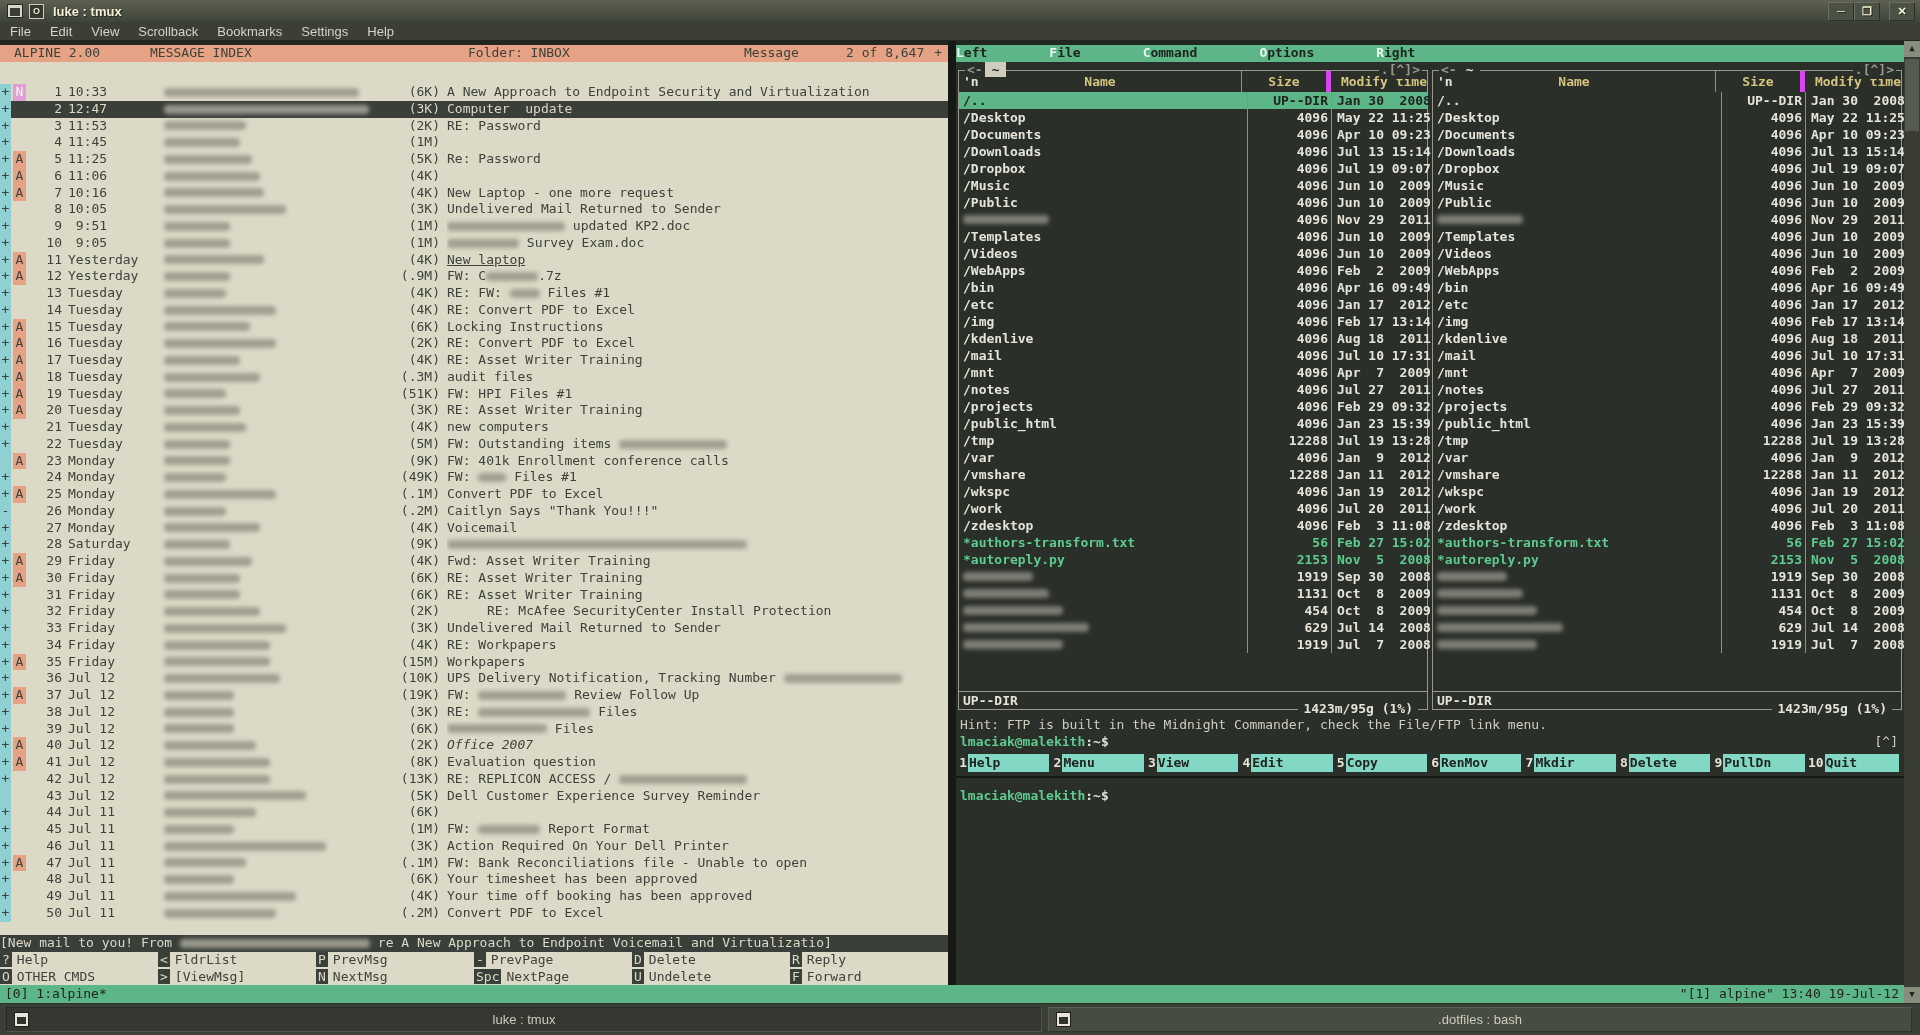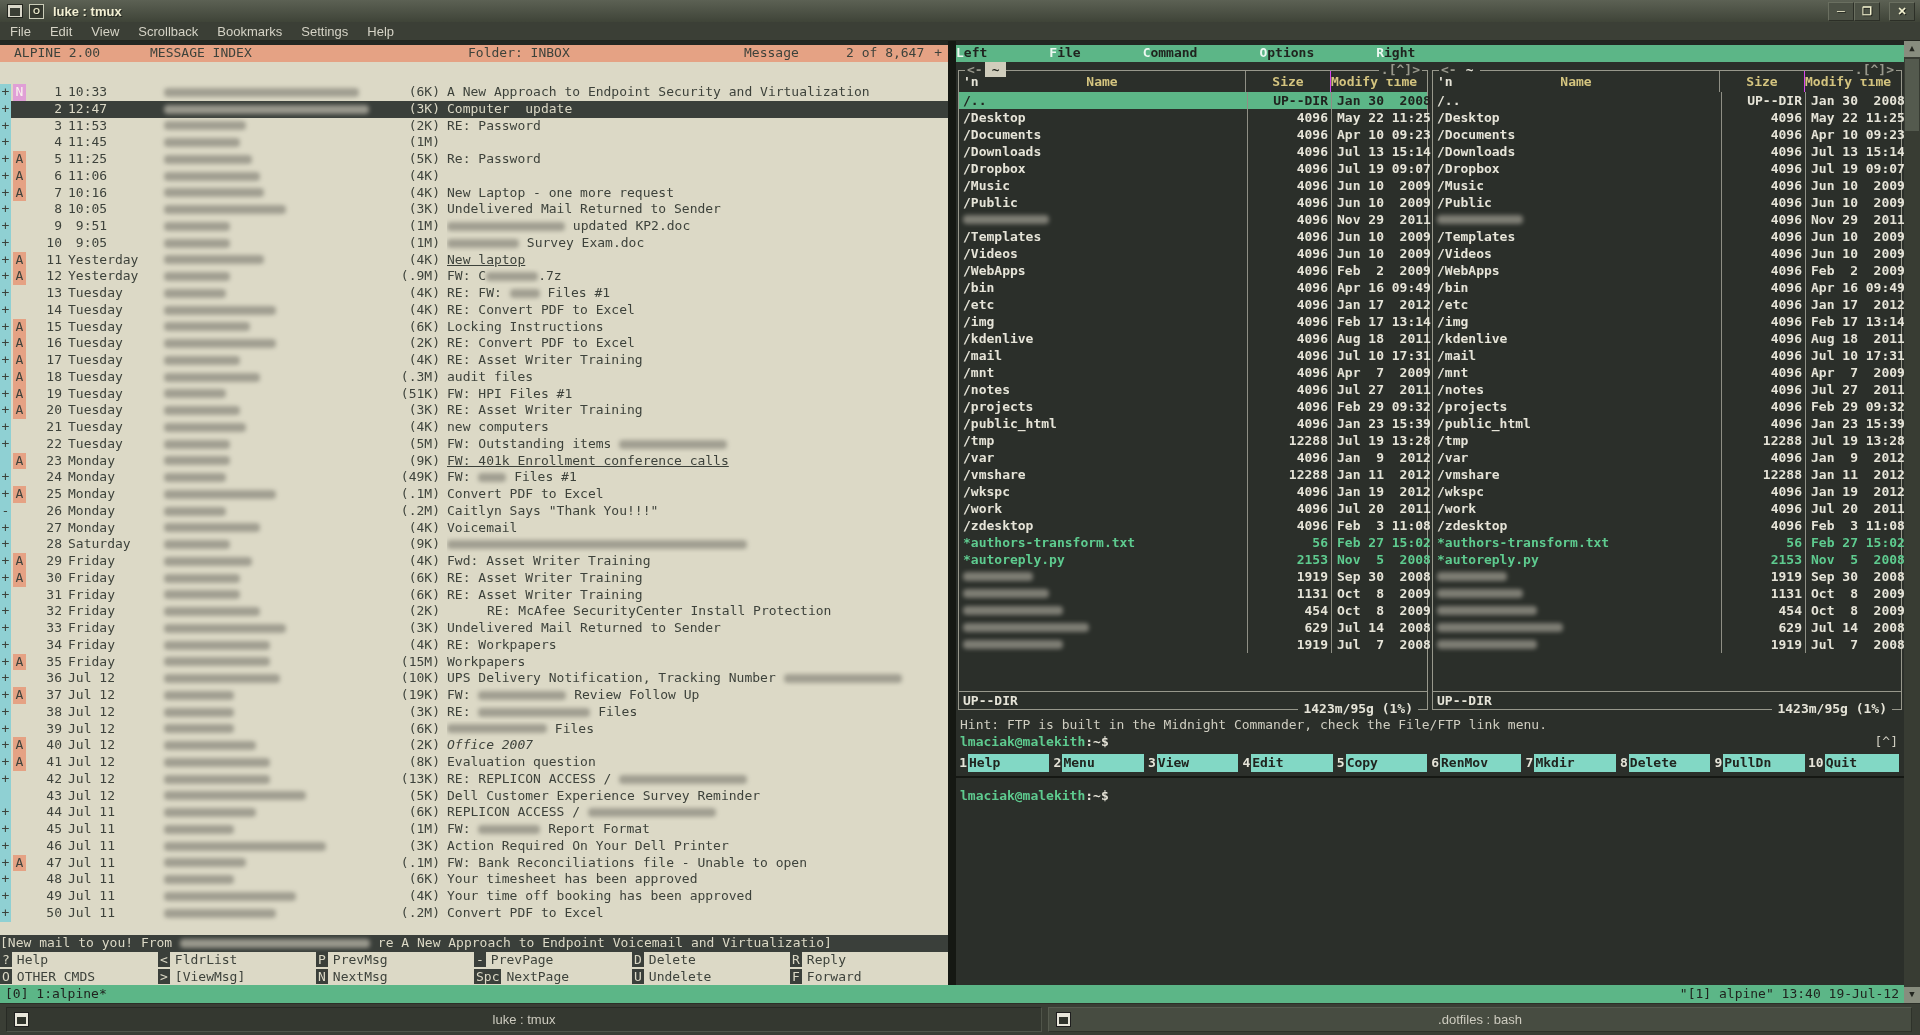--- a/index.html
+++ b/index.html
@@ -54,21 +54,21 @@
   .ptab .arr{color:#98988c;background:#2b2f2a;padding:0 2px}
   .ptab .dir{padding:0 7px}
   .ptab .dir.on{background:#d0cdbc;color:#23261f}
   .ptab .dir.off{background:#2b2f2a;color:#e6e4d8}
   .pcorner{position:absolute;top:-9px;right:5px;color:#98988c;background:#2b2f2a;padding:0 2px}
   .pfree{position:absolute;bottom:-9px;right:9px;background:#2b2f2a;padding:0 5px;color:#e6e4d8;white-space:pre}
   .phead{display:flex;height:21px;line-height:21px;color:#d4c47f;flex:none}
   .ph-name{flex:1;position:relative;text-align:center}
   .ph-name .sort{position:absolute;left:4px;color:#e6e4d8}
   .ph-size{width:84px;text-align:center;border-left:1px solid #8f8f85;flex:none}
-  .ph-date{width:96px;text-align:left;border-left:1px solid #d946ef;flex:none}
+  .ph-date{width:96px;text-align:right;border-left:5px solid #d946ef;flex:none}
   .prow{display:flex;height:17px;line-height:17px;white-space:pre;flex:none}
   .prow .name{flex:1;padding-left:4px;overflow:hidden;display:flex;align-items:center}
   .prow .size{width:84px;text-align:right;padding-right:3px;border-left:1px solid #8f8f85;flex:none;box-sizing:border-box}
   .prow .date{width:96px;padding-left:5px;border-left:1px solid #8f8f85;flex:none;box-sizing:border-box}
   .prow.psel{background:#5cb687;color:#20241f}
   .prow .exec{color:#5ecb8f}
   .pspacer{flex:1}
   .psep{height:1px;background:#98988c;flex:none}
   .pmini{height:17px;line-height:17px;padding-left:4px;flex:none}
   .hint{position:absolute;left:4px;top:672px;color:#cfcdc0;white-space:pre;font-weight:400}
@@ -148,42 +148,42 @@
           <div class="amsg"><div class="c-plus">+</div><div class="c-flag"></div><div class="c-num">13</div><div class="c-date">Tuesday</div><div class="c-sender"><span class="blr blight" style="width: 62px;"></span></div><div class="c-size">(4K)</div><div class="c-subj"><span style="white-space: pre;">RE: FW: </span><span class="blr blight" style="width: 30px;"></span><span style="white-space: pre;"> Files #1</span></div></div>
           <div class="amsg"><div class="c-plus">+</div><div class="c-flag"></div><div class="c-num">14</div><div class="c-date">Tuesday</div><div class="c-sender"><span class="blr blight" style="width: 112px;"></span></div><div class="c-size">(4K)</div><div class="c-subj"><span style="white-space: pre;">RE: Convert PDF to Excel</span></div></div>
           <div class="amsg"><div class="c-plus">+</div><div class="c-flag fA">A</div><div class="c-num">15</div><div class="c-date">Tuesday</div><div class="c-sender"><span class="blr blight" style="width: 86px;"></span></div><div class="c-size">(6K)</div><div class="c-subj"><span style="white-space: pre;">Locking Instructions</span></div></div>
           <div class="amsg"><div class="c-plus">+</div><div class="c-flag fA">A</div><div class="c-num">16</div><div class="c-date">Tuesday</div><div class="c-sender"><span class="blr blight" style="width: 112px;"></span></div><div class="c-size">(2K)</div><div class="c-subj"><span style="white-space: pre;">RE: Convert PDF to Excel</span></div></div>
           <div class="amsg"><div class="c-plus">+</div><div class="c-flag fA">A</div><div class="c-num">17</div><div class="c-date">Tuesday</div><div class="c-sender"><span class="blr blight" style="width: 76px;"></span></div><div class="c-size">(4K)</div><div class="c-subj"><span style="white-space: pre;">RE: Asset Writer Training</span></div></div>
           <div class="amsg"><div class="c-plus">+</div><div class="c-flag fA">A</div><div class="c-num">18</div><div class="c-date">Tuesday</div><div class="c-sender"><span class="blr blight" style="width: 96px;"></span></div><div class="c-size">(.3M)</div><div class="c-subj"><span style="white-space: pre;">audit files</span></div></div>
           <div class="amsg"><div class="c-plus">+</div><div class="c-flag fA">A</div><div class="c-num">19</div><div class="c-date">Tuesday</div><div class="c-sender"><span class="blr blight" style="width: 62px;"></span></div><div class="c-size">(51K)</div><div class="c-subj"><span style="white-space: pre;">FW: HPI Files #1</span></div></div>
           <div class="amsg"><div class="c-plus">+</div><div class="c-flag fA">A</div><div class="c-num">20</div><div class="c-date">Tuesday</div><div class="c-sender"><span class="blr blight" style="width: 76px;"></span></div><div class="c-size">(3K)</div><div class="c-subj"><span style="white-space: pre;">RE: Asset Writer Training</span></div></div>
           <div class="amsg"><div class="c-plus">+</div><div class="c-flag"></div><div class="c-num">21</div><div class="c-date">Tuesday</div><div class="c-sender"><span class="blr blight" style="width: 82px;"></span></div><div class="c-size">(4K)</div><div class="c-subj"><span style="white-space: pre;">new computers</span></div></div>
           <div class="amsg"><div class="c-plus">+</div><div class="c-flag"></div><div class="c-num">22</div><div class="c-date">Tuesday</div><div class="c-sender"><span class="blr blight" style="width: 66px;"></span></div><div class="c-size">(5M)</div><div class="c-subj"><span style="white-space: pre;">FW: Outstanding items </span><span class="blr blight" style="width: 108px;"></span></div></div>
-          <div class="amsg"><div class="c-plus"></div><div class="c-flag fA">A</div><div class="c-num">23</div><div class="c-date">Monday</div><div class="c-sender"><span class="blr blight" style="width: 66px;"></span></div><div class="c-size">(9K)</div><div class="c-subj"><span style="white-space: pre; text-decoration: underline;">FW: 401k Enrollment conference calls</span></div></div>
+          <div class="amsg"><div class="c-plus"></div><div class="c-flag fA">A</div><div class="c-num">23</div><div class="c-date">Monday</div><div class="c-sender"><span class="blr blight" style="width: 66px;"></span></div><div class="c-size">(9K)</div><div class="c-subj"><span style="white-space: pre;">FW: 401k Enrollment conference calls</span></div></div>
           <div class="amsg"><div class="c-plus">+</div><div class="c-flag"></div><div class="c-num">24</div><div class="c-date">Monday</div><div class="c-sender"><span class="blr blight" style="width: 62px;"></span></div><div class="c-size">(49K)</div><div class="c-subj"><span style="white-space: pre;">FW: </span><span class="blr blight" style="width: 28px;"></span><span style="white-space: pre;"> Files #1</span></div></div>
           <div class="amsg"><div class="c-plus">+</div><div class="c-flag fA">A</div><div class="c-num">25</div><div class="c-date">Monday</div><div class="c-sender"><span class="blr blight" style="width: 112px;"></span></div><div class="c-size">(.1M)</div><div class="c-subj"><span style="white-space: pre;">Convert PDF to Excel</span></div></div>
           <div class="amsg"><div class="c-plus">-</div><div class="c-flag"></div><div class="c-num">26</div><div class="c-date">Monday</div><div class="c-sender"><span class="blr blight" style="width: 62px;"></span></div><div class="c-size">(.2M)</div><div class="c-subj"><span style="white-space: pre;">Caitlyn Says "Thank You!!!"</span></div></div>
           <div class="amsg"><div class="c-plus">+</div><div class="c-flag"></div><div class="c-num">27</div><div class="c-date">Monday</div><div class="c-sender"><span class="blr blight" style="width: 96px;"></span></div><div class="c-size">(4K)</div><div class="c-subj"><span style="white-space: pre;">Voicemail</span></div></div>
           <div class="amsg"><div class="c-plus">+</div><div class="c-flag"></div><div class="c-num">28</div><div class="c-date">Saturday</div><div class="c-sender"><span class="blr blight" style="width: 66px;"></span></div><div class="c-size">(9K)</div><div class="c-subj"><span class="blr blight" style="width: 300px;"></span></div></div>
           <div class="amsg"><div class="c-plus">+</div><div class="c-flag fA">A</div><div class="c-num">29</div><div class="c-date">Friday</div><div class="c-sender"><span class="blr blight" style="width: 88px;"></span></div><div class="c-size">(4K)</div><div class="c-subj"><span style="white-space: pre; text-align: center;">Fwd: Asset Writer Training</span></div></div>
           <div class="amsg"><div class="c-plus">+</div><div class="c-flag fA">A</div><div class="c-num">30</div><div class="c-date">Friday</div><div class="c-sender"><span class="blr blight" style="width: 76px;"></span></div><div class="c-size">(6K)</div><div class="c-subj"><span style="white-space: pre;">RE: Asset Writer Training</span></div></div>
           <div class="amsg"><div class="c-plus">+</div><div class="c-flag"></div><div class="c-num">31</div><div class="c-date">Friday</div><div class="c-sender"><span class="blr blight" style="width: 76px;"></span></div><div class="c-size">(6K)</div><div class="c-subj"><span style="white-space: pre;">RE: Asset Writer Training</span></div></div>
           <div class="amsg"><div class="c-plus">+</div><div class="c-flag"></div><div class="c-num">32</div><div class="c-date">Friday</div><div class="c-sender"><span class="blr blight" style="width: 96px;"></span></div><div class="c-size">(2K)</div><div class="c-subj"><span style="white-space: pre; padding-left: 40px;">RE: McAfee SecurityCenter Install Protection</span></div></div>
           <div class="amsg"><div class="c-plus">+</div><div class="c-flag"></div><div class="c-num">33</div><div class="c-date">Friday</div><div class="c-sender"><span class="blr blight" style="width: 122px;"></span></div><div class="c-size">(3K)</div><div class="c-subj"><span style="white-space: pre;">Undelivered Mail Returned to Sender</span></div></div>
           <div class="amsg"><div class="c-plus">+</div><div class="c-flag"></div><div class="c-num">34</div><div class="c-date">Friday</div><div class="c-sender"><span class="blr blight" style="width: 106px;"></span></div><div class="c-size">(4K)</div><div class="c-subj"><span style="white-space: pre;">RE: Workpapers</span></div></div>
           <div class="amsg"><div class="c-plus">+</div><div class="c-flag fA">A</div><div class="c-num">35</div><div class="c-date">Friday</div><div class="c-sender"><span class="blr blight" style="width: 106px;"></span></div><div class="c-size">(15M)</div><div class="c-subj"><span style="white-space: pre;">Workpapers</span></div></div>
           <div class="amsg"><div class="c-plus">+</div><div class="c-flag"></div><div class="c-num">36</div><div class="c-date">Jul 12</div><div class="c-sender"><span class="blr blight" style="width: 116px;"></span></div><div class="c-size">(10K)</div><div class="c-subj"><span style="white-space: pre;">UPS Delivery Notification, Tracking Number </span><span class="blr blight" style="width: 118px;"></span></div></div>
           <div class="amsg"><div class="c-plus">+</div><div class="c-flag fA">A</div><div class="c-num">37</div><div class="c-date">Jul 12</div><div class="c-sender"><span class="blr blight" style="width: 70px;"></span></div><div class="c-size">(19K)</div><div class="c-subj"><span style="white-space: pre;">FW: </span><span class="blr blight" style="width: 88px;"></span><span style="white-space: pre;"> Review Follow Up</span></div></div>
           <div class="amsg"><div class="c-plus">+</div><div class="c-flag"></div><div class="c-num">38</div><div class="c-date">Jul 12</div><div class="c-sender"><span class="blr blight" style="width: 70px;"></span></div><div class="c-size">(3K)</div><div class="c-subj"><span style="white-space: pre;">RE: </span><span class="blr blight" style="width: 112px;"></span><span style="white-space: pre;"> Files</span></div></div>
           <div class="amsg"><div class="c-plus">+</div><div class="c-flag"></div><div class="c-num">39</div><div class="c-date">Jul 12</div><div class="c-sender"><span class="blr blight" style="width: 70px;"></span></div><div class="c-size">(6K)</div><div class="c-subj"><span class="blr blight" style="width: 100px;"></span><span style="white-space: pre;"> Files</span></div></div>
           <div class="amsg"><div class="c-plus">+</div><div class="c-flag fA">A</div><div class="c-num">40</div><div class="c-date">Jul 12</div><div class="c-sender"><span class="blr blight" style="width: 92px;"></span></div><div class="c-size">(2K)</div><div class="c-subj"><span style="white-space: pre; font-style: italic;">Office 2007</span></div></div>
           <div class="amsg"><div class="c-plus">+</div><div class="c-flag fA">A</div><div class="c-num">41</div><div class="c-date">Jul 12</div><div class="c-sender"><span class="blr blight" style="width: 106px;"></span></div><div class="c-size">(8K)</div><div class="c-subj"><span style="white-space: pre;">Evaluation question</span></div></div>
           <div class="amsg"><div class="c-plus">+</div><div class="c-flag"></div><div class="c-num">42</div><div class="c-date">Jul 12</div><div class="c-sender"><span class="blr blight" style="width: 106px;"></span></div><div class="c-size">(13K)</div><div class="c-subj"><span style="white-space: pre;">RE: REPLICON ACCESS / </span><span class="blr blight" style="width: 128px;"></span></div></div>
           <div class="amsg"><div class="c-plus"></div><div class="c-flag"></div><div class="c-num">43</div><div class="c-date">Jul 12</div><div class="c-sender"><span class="blr blight" style="width: 142px;"></span></div><div class="c-size">(5K)</div><div class="c-subj"><span style="white-space: pre;">Dell Customer Experience Survey Reminder</span></div></div>
-          <div class="amsg"><div class="c-plus">+</div><div class="c-flag"></div><div class="c-num">44</div><div class="c-date">Jul 11</div><div class="c-sender"><span class="blr blight" style="width: 92px;"></span></div><div class="c-size">(6K)</div><div class="c-subj"><span style="white-space: pre;">REPLICON ACCESS / </span><span class="blr blight" style="width: 128px;"></span></div></div>
+          <div class="amsg"><div class="c-plus">+</div><div class="c-flag"></div><div class="c-num">44</div><div class="c-date">Jul 11</div><div class="c-sender"><span class="blr blight" style="width: 92px;"></span></div><div class="c-size">(6K)</div></div>
           <div class="amsg"><div class="c-plus">+</div><div class="c-flag"></div><div class="c-num">45</div><div class="c-date">Jul 11</div><div class="c-sender"><span class="blr blight" style="width: 70px;"></span></div><div class="c-size">(1M)</div><div class="c-subj"><span style="white-space: pre;">FW: </span><span class="blr blight" style="width: 62px;"></span><span style="white-space: pre;"> Report Format</span></div></div>
           <div class="amsg"><div class="c-plus">+</div><div class="c-flag"></div><div class="c-num">46</div><div class="c-date">Jul 11</div><div class="c-sender"><span class="blr blight" style="width: 162px;"></span></div><div class="c-size">(3K)</div><div class="c-subj"><span style="white-space: pre;">Action Required On Your Dell Printer</span></div></div>
           <div class="amsg"><div class="c-plus">+</div><div class="c-flag fA">A</div><div class="c-num">47</div><div class="c-date">Jul 11</div><div class="c-sender"><span class="blr blight" style="width: 82px;"></span></div><div class="c-size">(.1M)</div><div class="c-subj"><span style="white-space: pre;">FW: Bank Reconciliations file - Unable to open</span></div></div>
           <div class="amsg"><div class="c-plus">+</div><div class="c-flag"></div><div class="c-num">48</div><div class="c-date">Jul 11</div><div class="c-sender"><span class="blr blight" style="width: 70px;"></span></div><div class="c-size">(6K)</div><div class="c-subj"><span style="white-space: pre;">Your timesheet has been approved</span></div></div>
           <div class="amsg"><div class="c-plus">+</div><div class="c-flag"></div><div class="c-num">49</div><div class="c-date">Jul 11</div><div class="c-sender"><span class="blr blight" style="width: 132px;"></span></div><div class="c-size">(4K)</div><div class="c-subj"><span style="white-space: pre;">Your time off booking has been approved</span></div></div>
           <div class="amsg"><div class="c-plus">+</div><div class="c-flag"></div><div class="c-num">50</div><div class="c-date">Jul 11</div><div class="c-sender"><span class="blr blight" style="width: 112px;"></span></div><div class="c-size">(.2M)</div><div class="c-subj"><span style="white-space: pre;">Convert PDF to Excel</span></div></div>
         </div>
       <div class="astatus" id="alpine-status"><span style="white-space: pre;">[New mail to you! From </span><span class="blr bsel" style="width: 190px;"></span><span style="white-space: pre;"> re A New Approach to Endpoint Voicemail and Virtualizatio]</span></div>
       <div class="akeys" id="alpine-keys1" style="top:907px">
           <div class="akey"><b>?</b><i>Help</i></div>

